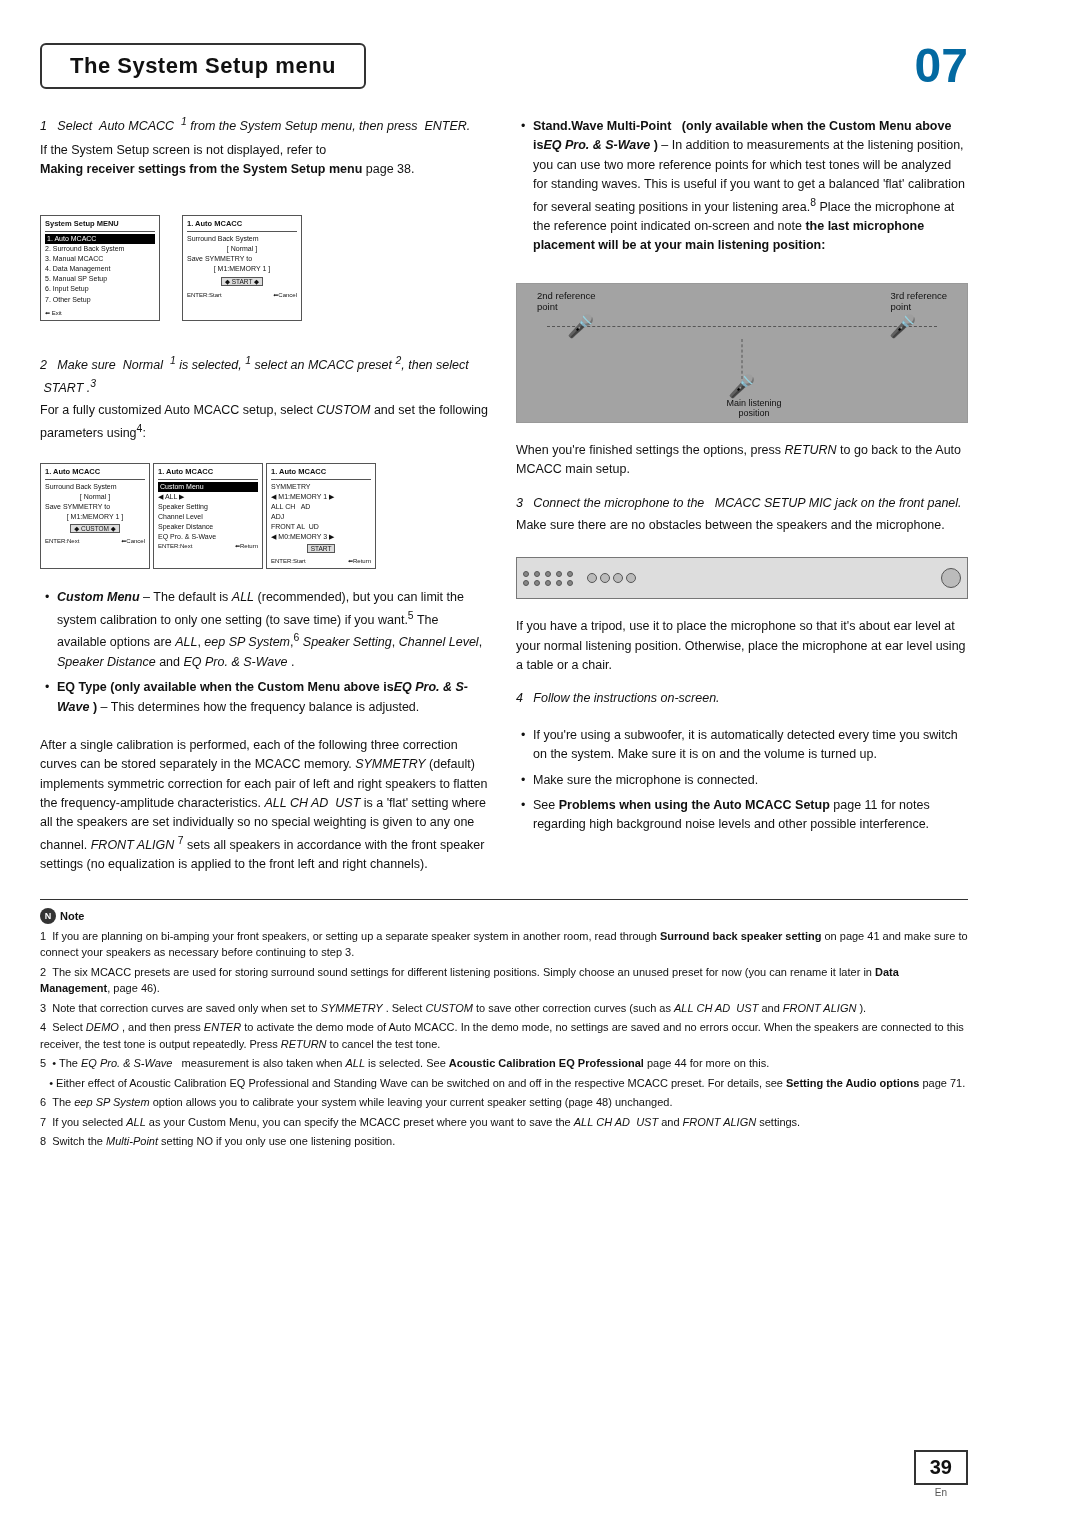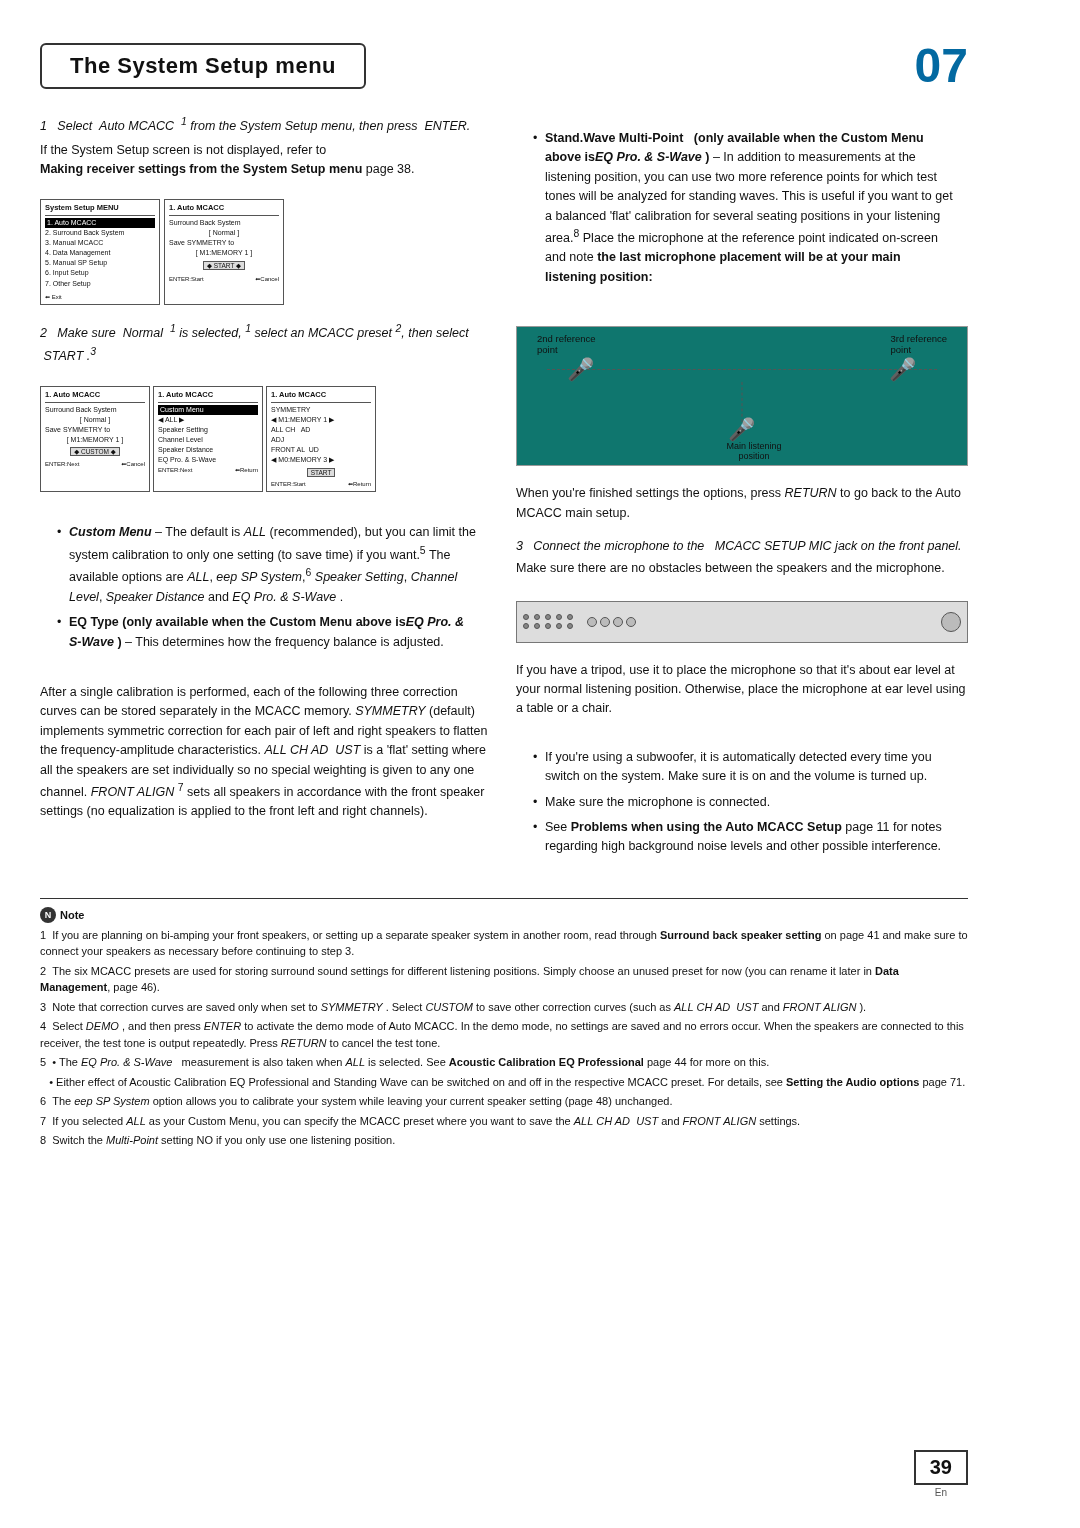--- a/index.html
+++ b/index.html
@@ -67,22 +67,22 @@
     .step-text em {
     }
 
     .step-text strong {
       font-weight: bold;
     }
 
     
     .screens-row {
       display: flex;
-      gap: 4px;
-      margin: 6px 0;
+      gap: 22px;
+      margin: 22px 0;
     }
 
     .screen-box {
       border: 1px solid #555;
       background: #fff;
       font-size: 7.5px;
       padding: 3px 4px;
       width: 120px;
       min-height: 70px;
       line-height: 1.4;
@@ -115,21 +115,21 @@
       border: 1px solid #555;
       padding: 0 3px;
       font-size: 6.5px;
       background: #ddd;
     }
 
     
     .bullet-list {
       list-style: none;
       padding: 0;
-      margin: 15px;
+      margin: 3px;
     }
 
     .bullet-list li {
       font-size: 12.5px;
       line-height: 1.55;
       padding-left: 14px;
       position: relative;
       margin-bottom: 6px;
     }
 
@@ -140,21 +140,21 @@
       top: 0;
     }
 
     
     .ref-diagram {
       border: 1px solid #999;
       padding: 10px;
       margin: 8px 0;
       position: relative;
       height: 140px;
-      background: #0f766e;
+      background: #a3a3a3;
     }
 
     .ref-diagram .label-top {
       position: absolute;
       font-size: 9.5px;
       top: 6px;
     }
 
     .ref-diagram .label-2nd { left: 20px; }
     .ref-diagram .label-3rd { right: 20px; }
@@ -327,20 +327,23 @@
           </div>
           <div style="font-size:6px; display:flex; justify-content:space-between;">
             <span>ENTER:Start</span>
             <span>⬅Cancel</span>
           </div>
         </div>
       </div>
 
       <div class="step-text">
         <em>2&nbsp;&nbsp; Make sure &nbsp;Normal&nbsp; <sup>1</sup> is selected, <sup>1</sup> select an MCACC preset <sup>2</sup>, then select &nbsp;START .<sup>3</sup></em>
+        <div style="margin-top:3px;">
+          For a fully customized Auto MCACC setup, select <em>CUSTOM</em> and set the following parameters using<sup>4</sup>:
+        </div>
       </div>
 
       <div class="screens-3-row">
 
         <div class="screen-box small-screens">
           <div class="screen-title">1. Auto MCACC</div>
           <div class="screen-item">Surround Back System</div>
           <div class="screen-item bracketed">[ Normal ]</div>
           <div class="screen-item">Save SYMMETRY to</div>
           <div class="screen-item bracketed">[ M1:MEMORY 1 ]</div>
@@ -452,20 +455,23 @@
         </div>
         <div style="margin-left:auto; display:flex; align-items:center; gap:4px;">
           <div style="width:20px; height:20px; border-radius:50%; border:1px solid #555; background:#bbb;"></div>
         </div>
       </div>
 
       <div class="step-text">
         If you have a tripod, use it to place the microphone so that it's about ear level at your normal listening position. Otherwise, place the microphone at ear level using a table or a chair.
       </div>
 
+      <div class="step-text">
+        <em>4&nbsp;&nbsp; Follow the instructions on-screen.</em>
+      </div>
 
       <ul class="bullet-list">
         <li>If you're using a subwoofer, it is automatically detected every time you switch on the system. Make sure it is on and the volume is turned up.</li>
         <li>Make sure the microphone is connected.</li>
         <li>See <strong>Problems when using the Auto MCACC Setup</strong> page 11 for notes regarding high background noise levels and other possible interference.</li>
       </ul>
 
     </div>
   </div>
 

